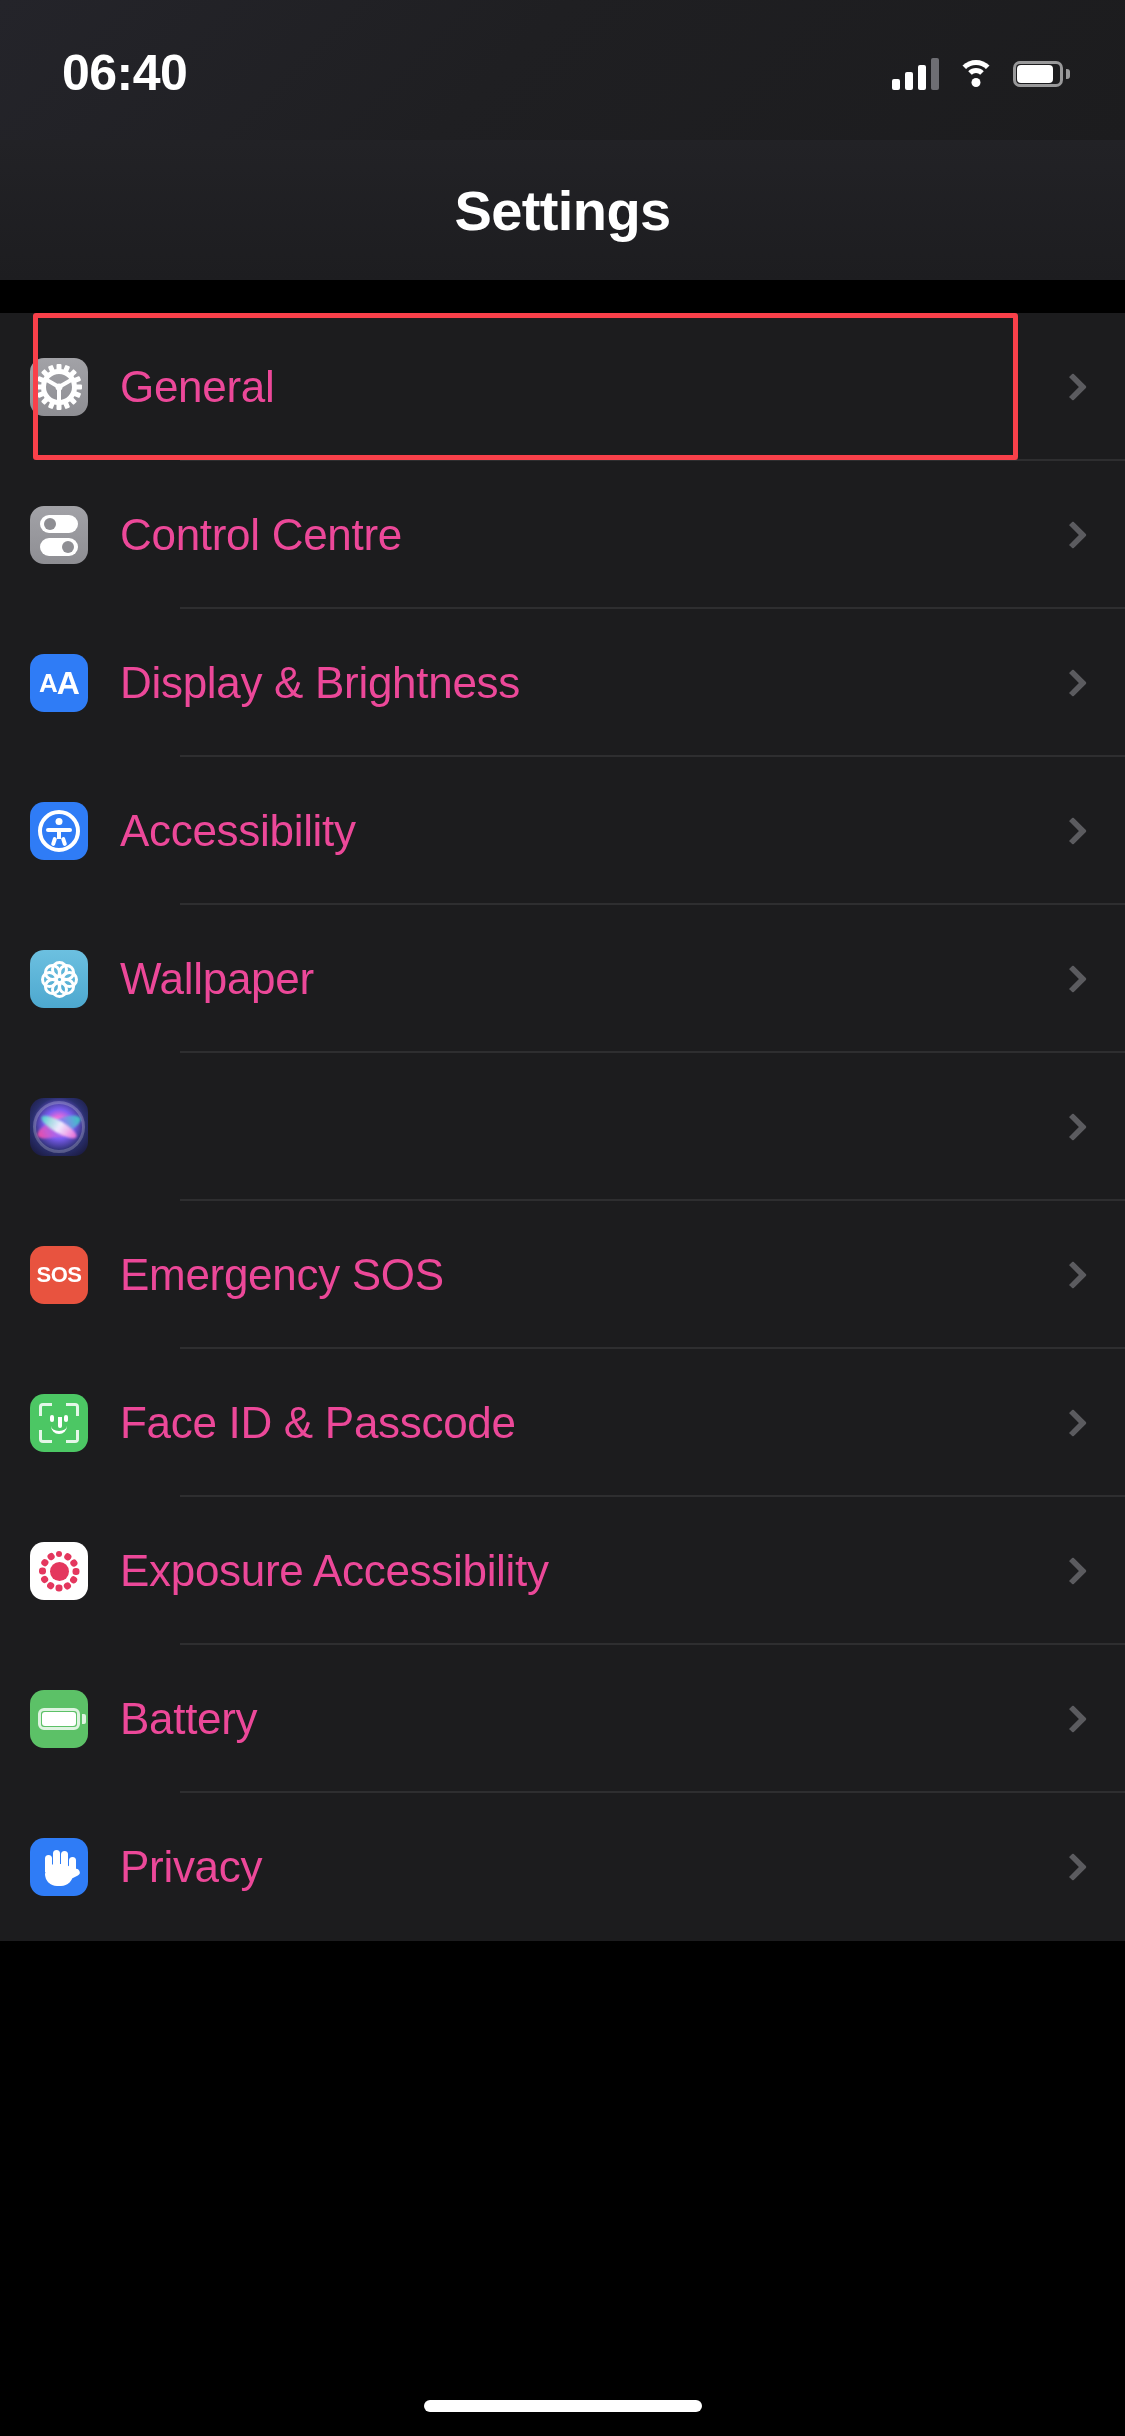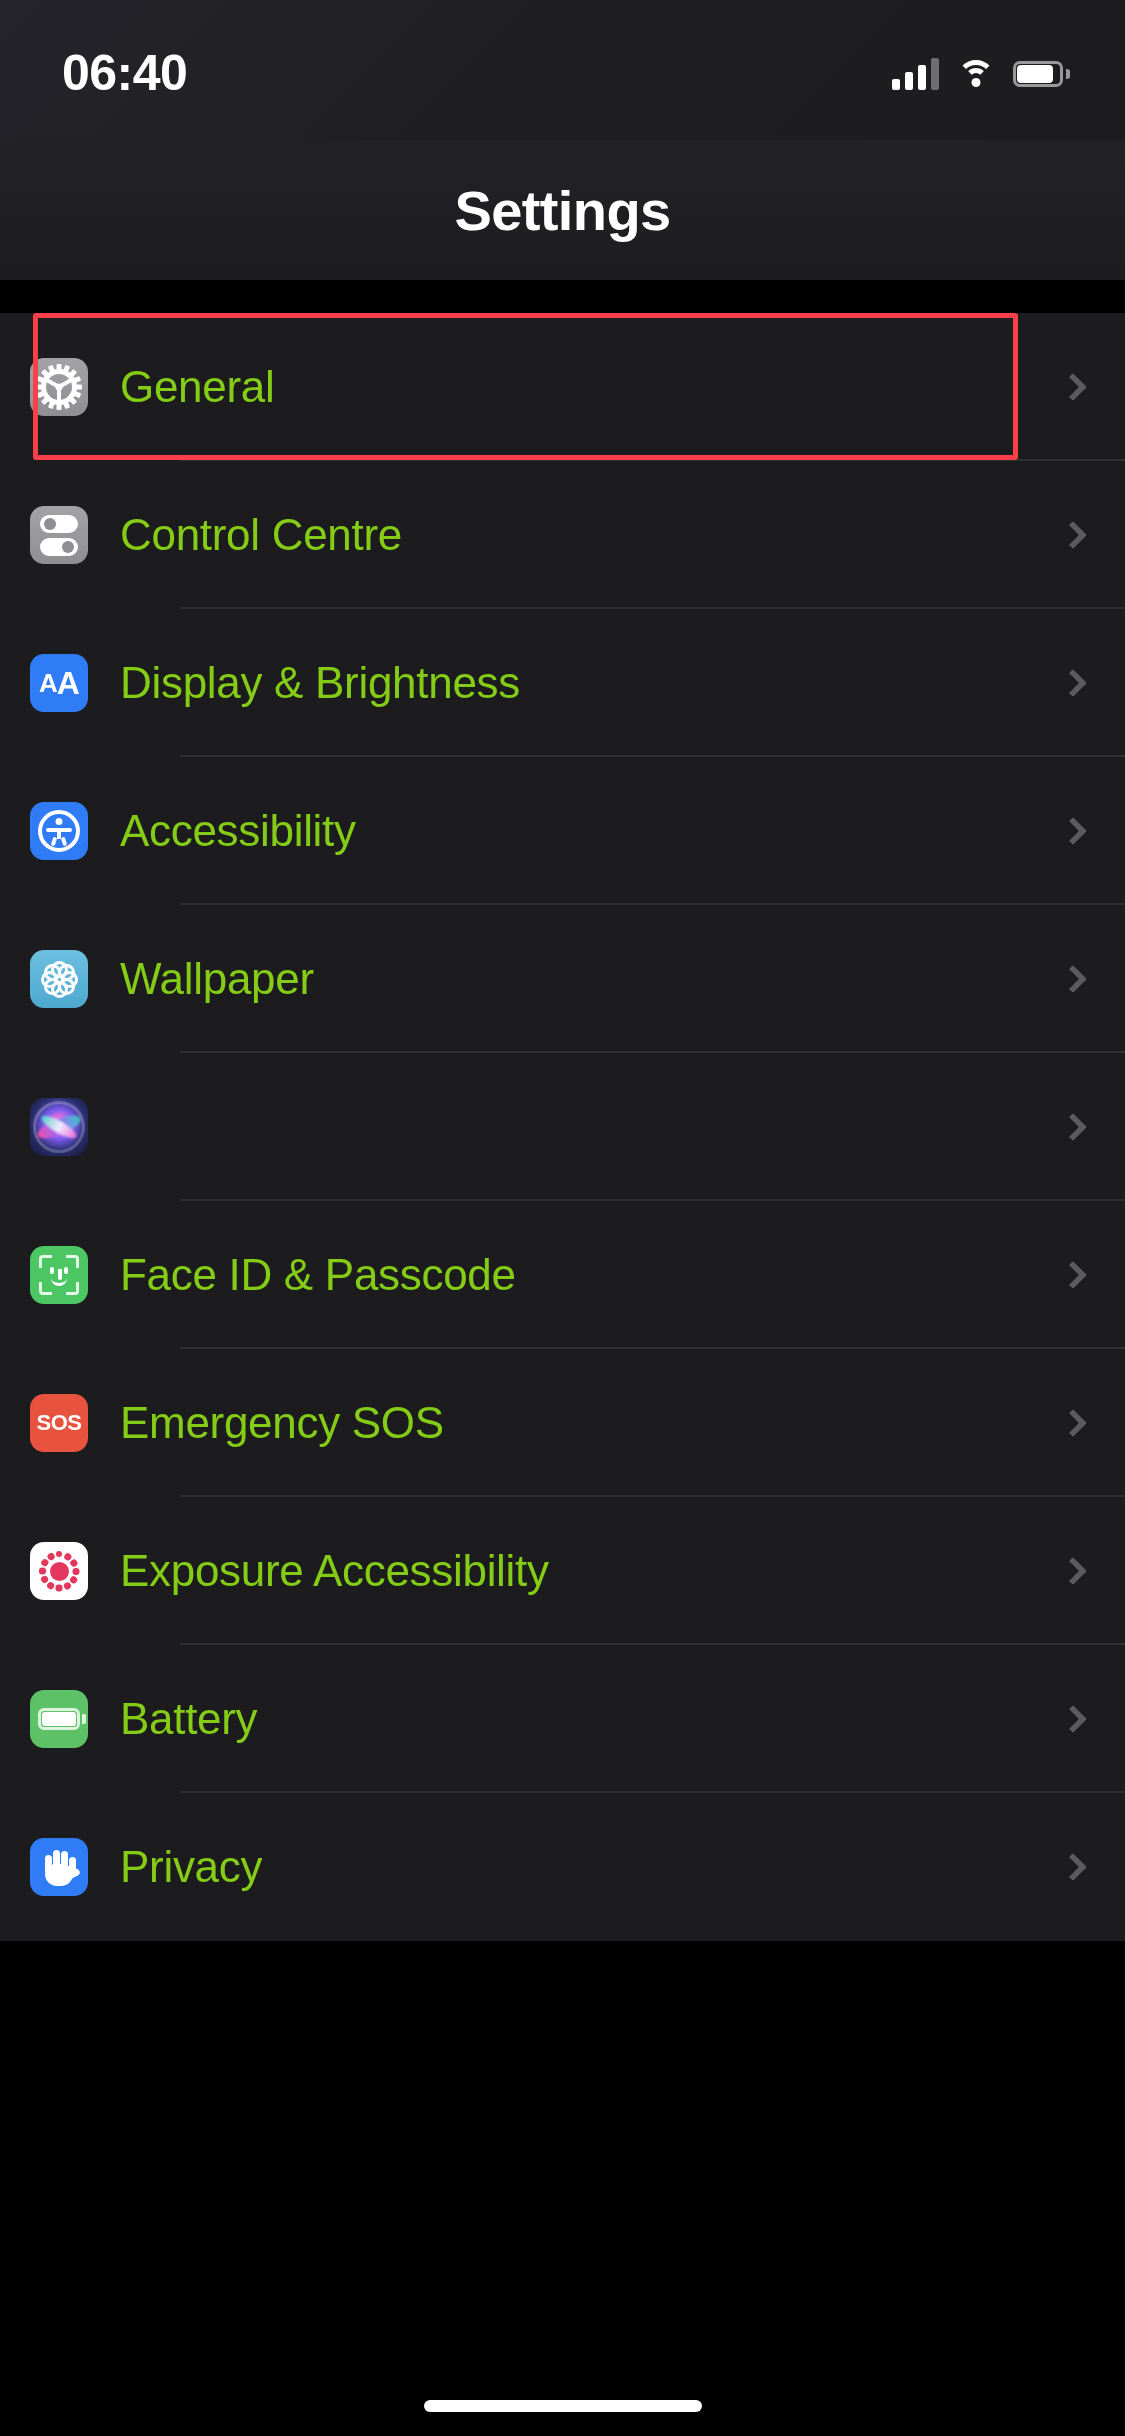--- a/index.html
+++ b/index.html
@@ -82,21 +82,21 @@
     background:#2e2e30;
   }
   .row:last-child .sep { display:none; }
 
   .icon {
     width:58px; height:58px; border-radius:14px; flex:0 0 58px;
     position:relative; overflow:hidden;
     display:flex; align-items:center; justify-content:center;
   }
   .label {
-    margin-left:32px; color:#84cc16; font-size:44px; letter-spacing:-0.3px;
+    margin-left:32px; color:#ec4899; font-size:44px; letter-spacing:-0.3px;
     white-space:nowrap;
   }
   .chev {
     position:absolute; right:42px; top:50%; transform:translateY(-50%);
     width:20px; height:20px;
   }
   .chev::before {
     content:""; position:absolute; inset:0;
     border-right:6px solid #5b5b5f; border-top:6px solid #5b5b5f;
     transform:rotate(45deg); border-radius:2px;
@@ -421,41 +421,41 @@
         <div class="row">
           <div class="icon ic-siri">
             <div class="siri-ring"></div>
             <div class="siri-sw1"></div>
             <div class="siri-sw2"></div>
           </div>
           <div class="chev"></div>
           <div class="sep"></div>
         </div>
         <div class="row">
+          <div class="icon ic-sos">
+            <span>SOS</span>
+          </div>
+          <div class="label">Emergency SOS</div>
+          <div class="chev"></div>
+          <div class="sep"></div>
+        </div>
+        <div class="row">
           <div class="icon ic-faceid">
             <div class="fid">
               <div class="br tl"></div>
               <div class="br tr"></div>
               <div class="br bl"></div>
               <div class="br brr"></div>
               <div class="eye l"></div>
               <div class="eye r"></div>
               <div class="nose"></div>
               <div class="mouth"></div>
             </div>
           </div>
           <div class="label">Face ID &amp; Passcode</div>
-          <div class="chev"></div>
-          <div class="sep"></div>
-        </div>
-        <div class="row">
-          <div class="icon ic-sos">
-            <span>SOS</span>
-          </div>
-          <div class="label">Emergency SOS</div>
           <div class="chev"></div>
           <div class="sep"></div>
         </div>
         <div class="row">
           <div class="icon ic-expo">
             <div class="expo">
               <i style="transform:rotate(0deg) translate(0,-17px)"></i>
               <i style="transform:rotate(30deg) translate(0,-17px)"></i>
               <i style="transform:rotate(60deg) translate(0,-17px)"></i>
               <i style="transform:rotate(90deg) translate(0,-17px)"></i>

